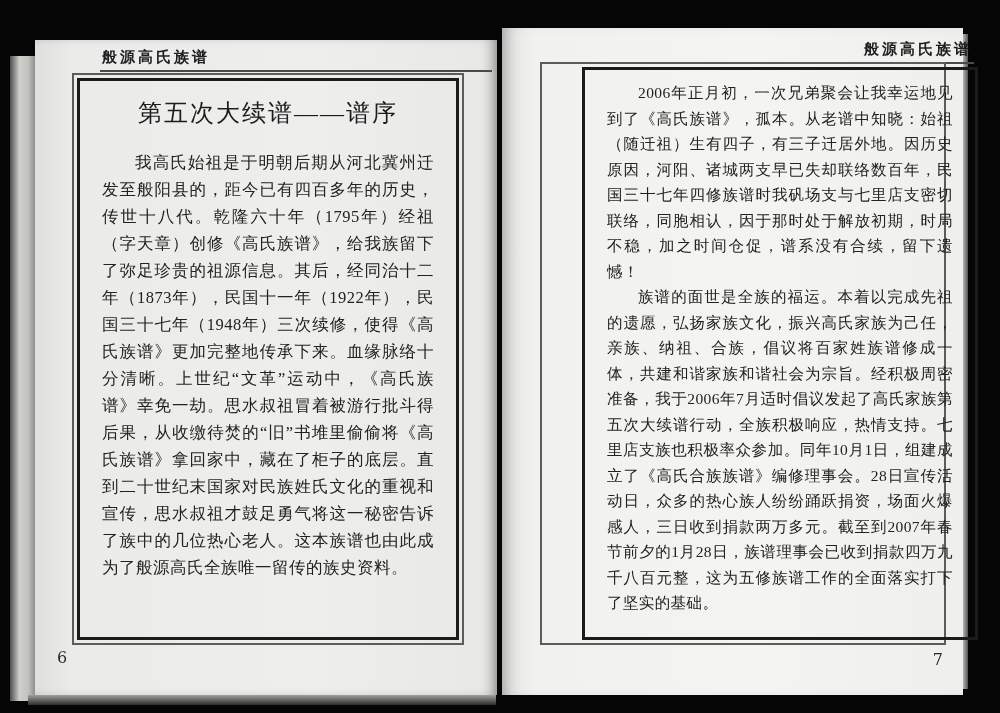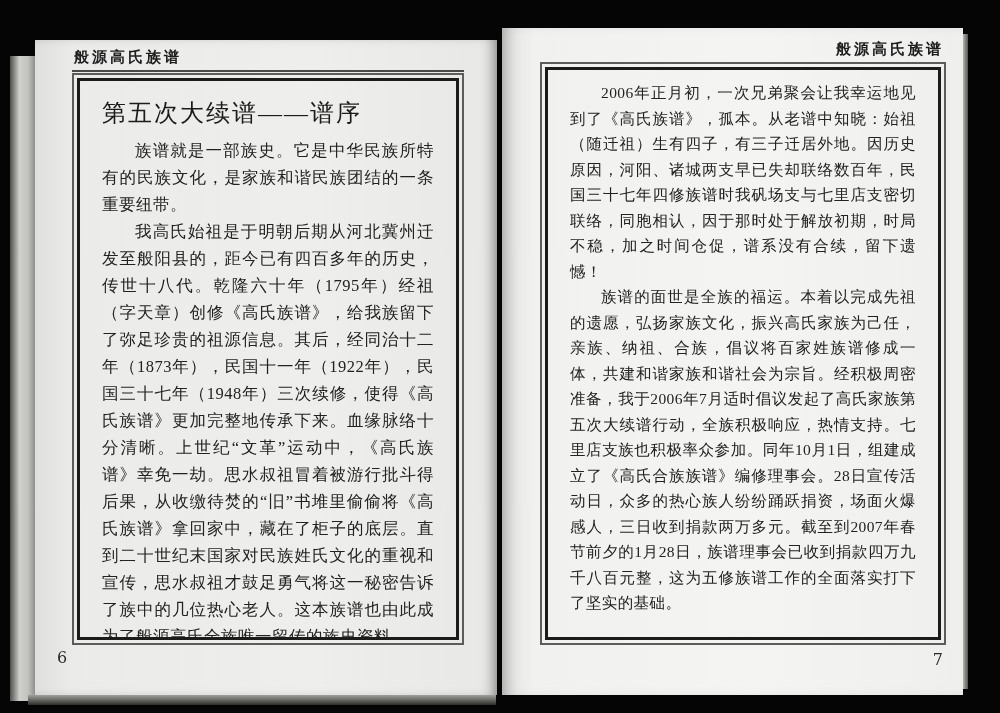--- a/index.html
+++ b/index.html
@@ -57,20 +57,21 @@
     position: absolute;
     box-sizing: border-box;
     font-size: 15px;
     font-weight: bold;
     letter-spacing: 3px;
     color: #1e1e1e;
     border-bottom: 2px solid #4a4a48;
     padding-bottom: 3px;
     height: 24px;
     overflow: hidden;
+    margin-left: 28px;
   }
   .running-head.left {
     left: 37px; top: 8px;
     width: 392px;
     text-align: left;
     padding-left: 2px;
   }
   .running-head.right {
     left: 38px; top: 12px;
     width: 406px;
@@ -92,27 +93,28 @@
     left: 38px; top: 34px;
     width: 406px; height: 583px;
   }
   .frame-inner {
     box-sizing: border-box;
     width: 100%; height: 100%;
     border: 3px solid #1b1b1a;
     overflow: hidden;
   }
   .frame-left .frame-inner { padding: 4px 22px 0 22px; }
-  .frame-right .frame-inner { padding: 10px 22px 0 22px; }
+  .frame-right .frame-inner { padding: 10px 22px 0 22px; margin-left: 37px; }
   .section-title {
     font-size: 24px;
     font-weight: normal;
+    text-align: center;
     letter-spacing: 2px;
     color: #1c1c1c;
-    margin: 12px 0 8px 0;
+    margin: 12px 0 20px 0;
   }
   .body-text p {
     margin: 0;
     text-indent: 2em;
     text-align: justify;
     color: #222220;
   }
   .page-left .body-text p {
     font-size: 16.5px;
     line-height: 27px;
@@ -141,21 +143,20 @@
   <div class="edge-bottom"></div>
   <div class="edge-right"></div>
 
   <div class="page page-left">
     <div class="running-head left">般源高氏族谱</div>
 
     <div class="frame frame-left">
       <div class="frame-inner">
         <h1 class="section-title">第五次大续谱——谱序</h1>
         <div class="body-text">
-          <p>族谱就是一部族史。它是中华民族所特有的民族文化，是家族和谐民族团结的一条重要纽带。</p>
           <p>我高氏始祖是于明朝后期从河北冀州迁发至般阳县的，距今已有四百多年的历史，传世十八代。乾隆六十年（1795年）经祖（字天章）创修《高氏族谱》，给我族留下了弥足珍贵的祖源信息。其后，经同治十二年（1873年），民国十一年（1922年），民国三十七年（1948年）三次续修，使得《高氏族谱》更加完整地传承下来。血缘脉络十分清晰。上世纪“文革”运动中，《高氏族谱》幸免一劫。思水叔祖冒着被游行批斗得后果，从收缴待焚的“旧”书堆里偷偷将《高氏族谱》拿回家中，藏在了柜子的底层。直到二十世纪末国家对民族姓氏文化的重视和宣传，思水叔祖才鼓足勇气将这一秘密告诉了族中的几位热心老人。这本族谱也由此成为了般源高氏全族唯一留传的族史资料。</p>
         </div>
       </div>
     </div>
 
     <div class="page-number num-left">6</div>
   </div>
 
   <div class="page page-right">
     <div class="running-head right">般源高氏族谱</div>

